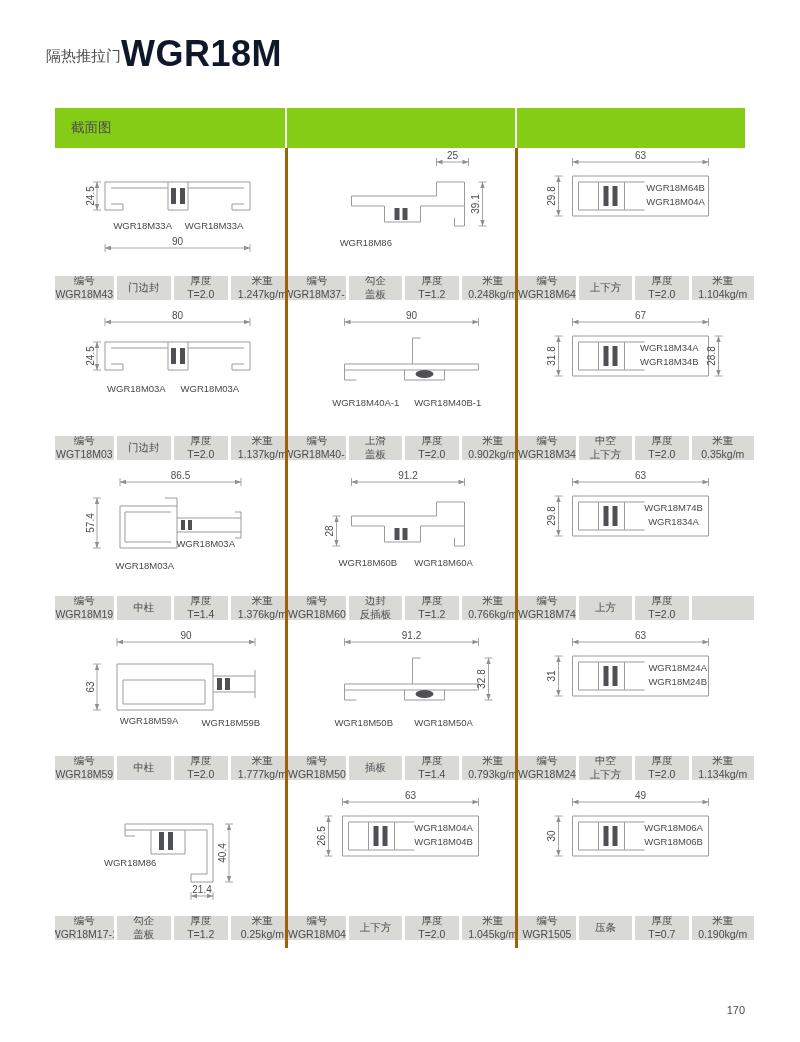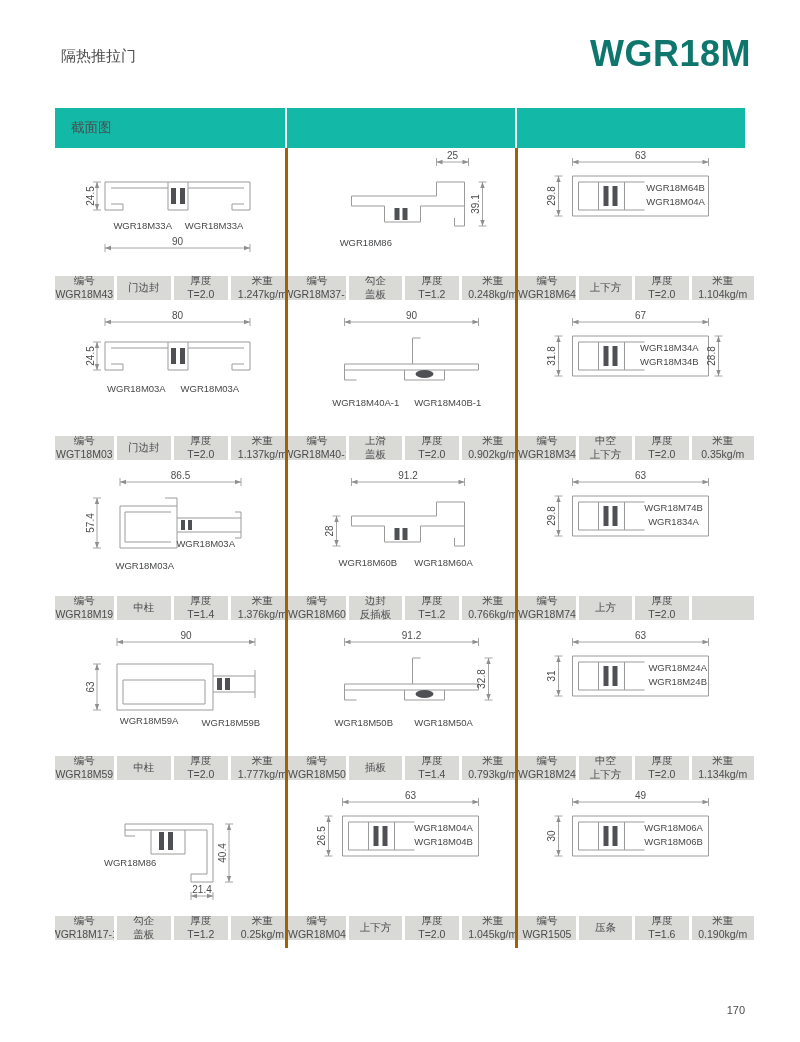--- a/index.html
+++ b/index.html
@@ -1,24 +1,24 @@
 <!DOCTYPE html>
 <html><head>
 <meta charset="utf-8">
 <style>
   html,body{margin:0;padding:0}
   body{width:800px;height:1042px;background:#fff;position:relative;
        font-family:"Liberation Sans","DejaVu Sans",sans-serif;color:#4c4d4f;overflow:hidden}
-  .topbar{position:absolute;left:61px;top:36px;width:690px;display:flex;
-          justify-content:space-between;align-items:flex-end}
+  .topbar{position:absolute;left:46px;top:36px;width:690px;display:flex;
+          align-items:flex-end}
   .page-title{font-size:15px;color:#4c4d4f;padding-bottom:6px}
-  .model-code{font-size:36px;font-weight:700;color:#0f766e;letter-spacing:.5px;line-height:1}
+  .model-code{font-size:36px;font-weight:700;color:#0f172a;letter-spacing:.5px;line-height:1}
   .sheet{position:absolute;left:55px;top:108px;width:690px;display:grid;
          grid-template-columns:1fr 1fr 1fr}
-  .hcell{height:40px;background:#14b8a6;display:flex;align-items:center}
+  .hcell{height:40px;background:#84cc16;display:flex;align-items:center}
   .hcell .hlabel{padding-left:16px;font-size:13.5px;color:#4b4c4e}
   .sheet > .hcell:nth-child(3n+2), .sheet > .hcell:nth-child(3n){border-left:2px solid #f4f4f2}
   .cell{height:160px;display:flex;flex-direction:column;background:#fff}
   .sheet > .cell:nth-child(3n+2), .sheet > .cell:nth-child(3n){border-left:3px solid #a16207}
   svg.draw{width:100%;height:126px;display:block}
   .pl{stroke:#9b9b9b;stroke-width:1;fill:none}
   .rl{fill:#4e5054;stroke:none}
   .dl{stroke:#8f8f8f;stroke-width:.8;fill:none}
   .ar{fill:#8f8f8f;stroke:none}
   .dt{font-size:10px;fill:#4b4c4e}
@@ -774,21 +774,21 @@
     <div class="info">
       <div class="ic">
           <span>编号</span>
           <span>WGR1505</span>
         </div>
       <div class="ic">
           <span>压条</span>
         </div>
       <div class="ic">
           <span>厚度</span>
-          <span>T=1.6</span>
+          <span>T=0.7</span>
         </div>
       <div class="ic">
           <span>米重</span>
           <span>0.190kg/m</span>
         </div>
     </div>
   </div>
 </div>
 
 <div class="pageno">170</div>

